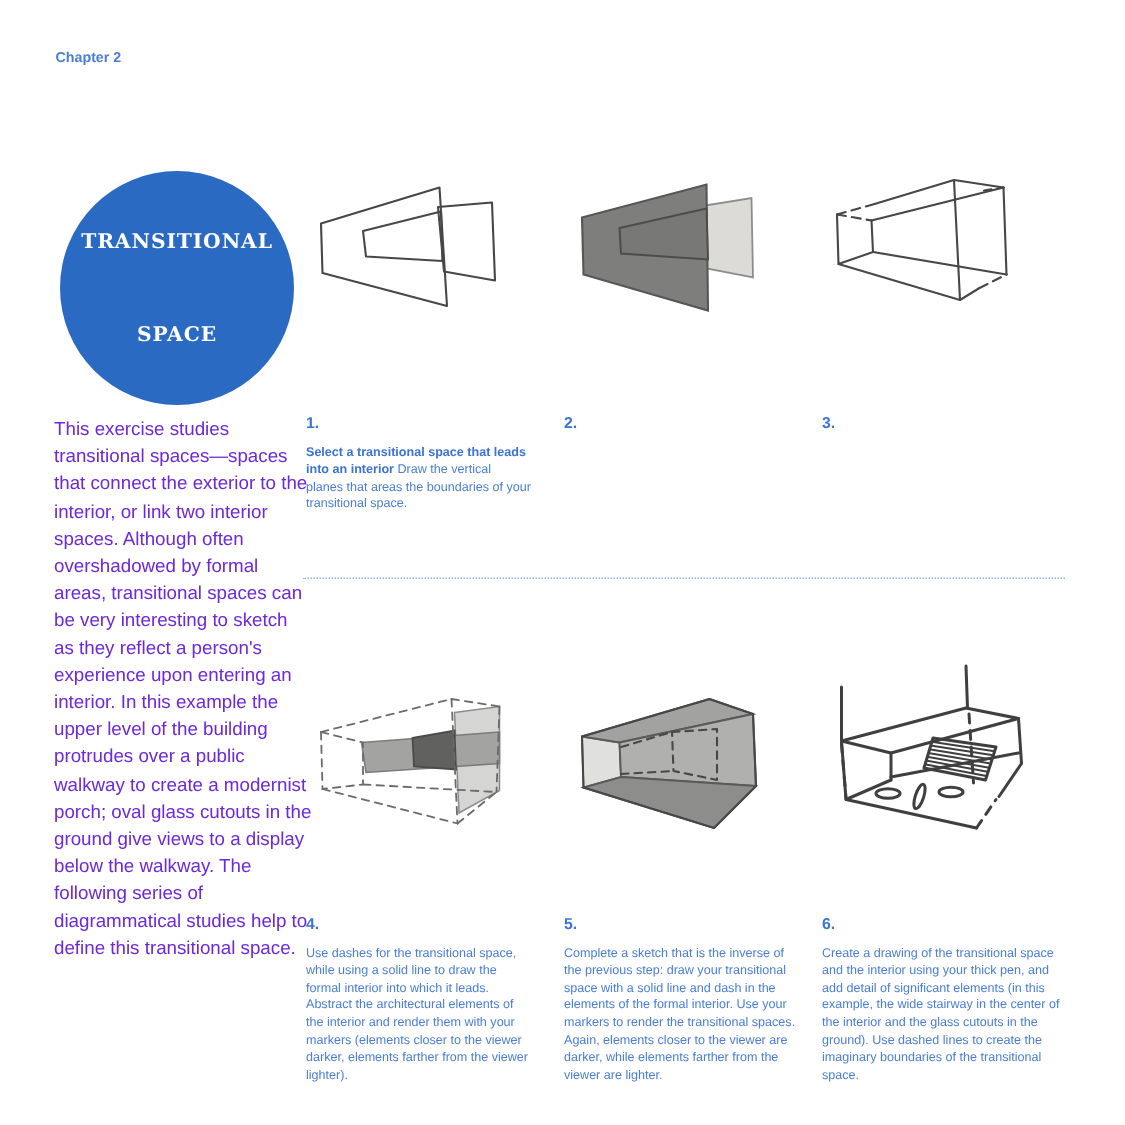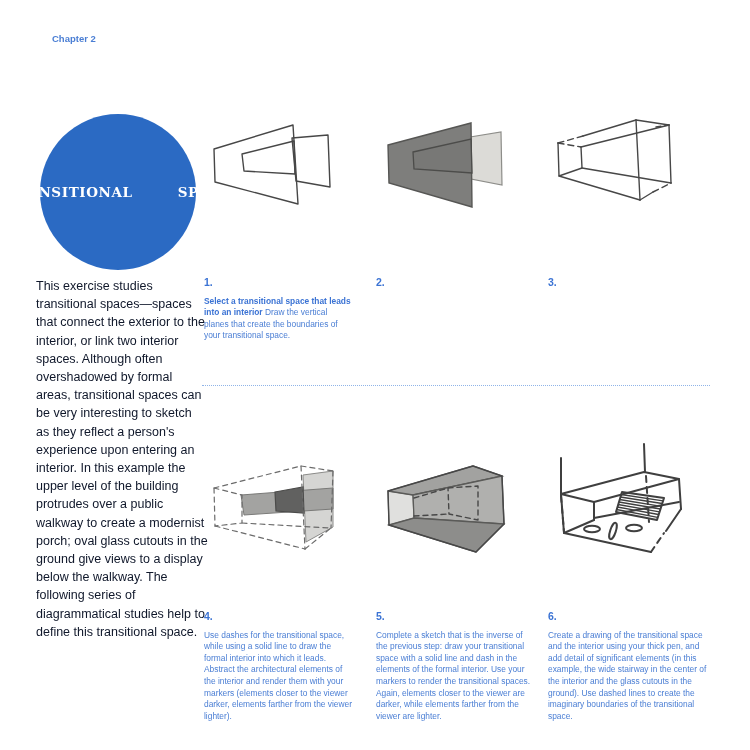--- a/index.html
+++ b/index.html
@@ -1,32 +1,32 @@
 <!DOCTYPE html>
 <html><head>
 <meta charset="utf-8">
 <style>
   html,body{margin:0;padding:0;background:#ffffff;}
   #page{
     position:relative;width:750px;height:750px;background:#ffffff;overflow:hidden;
     font-family:"Liberation Sans",sans-serif;
   }
-  #chapter-label{position:absolute;left:37px;top:33px;font-size:9.5px;font-weight:bold;color:#4a7ed4;margin-left:15px;}
+  #chapter-label{position:absolute;left:37px;top:33px;font-size:9.5px;font-weight:bold;color:#4a7ed4;}
   #page-number{position:absolute;left:36px;top:760px;font-size:9.5px;font-weight:bold;color:#4a7ed4;margin-top:31px;}
   #badge{
     position:absolute;left:40px;top:114px;width:156px;height:156px;border-radius:50%;
-    background:#2b6ac3;display:flex;flex-direction:row;align-items:center;justify-content:center;gap:45px;
+    background:#2b6ac3;display:flex;flex-direction:column;align-items:center;justify-content:center;gap:45px;
   }
   #badge .badge-line{
     font-family:"DejaVu Serif",serif;font-weight:bold;color:#ffffff;
     font-size:13.5px;letter-spacing:0.6px;line-height:17px;text-align:center;
   }
   #intro-text{
     position:absolute;left:36px;top:277px;width:172px;
-    font-size:12.5px;line-height:18.2px;color:#0f172a;font-weight:500;
+    font-size:12.5px;line-height:18.2px;color:#6d28d9;font-weight:500;
   }
   .caption{position:absolute;font-size:8.4px;line-height:11.6px;color:#4a7ed4;}
   .caption .step-number{font-size:10.5px;font-weight:bold;color:#3b73d4;margin-bottom:7px;}
   .caption .lead{font-weight:bold;color:#3b73d4;text-align:right;}
   #divider{
     position:absolute;left:202px;top:385px;width:508px;height:0;
     border-top:1px dotted #8fb4e8;
   }
   .figure{position:absolute;}
   .figure svg{display:block;}
@@ -80,21 +80,21 @@
       <path class="sk" d="M43,41 L131,19"></path>
       <path class="sk" d="M21,70 L102,94"></path>
       <path class="sk" d="M44,62 L133,77"></path>
     </svg>
   </div>
 
   <div id="divider"></div>
 
   <div class="caption" style="left:204px;top:277px;width:150px;">
     <div class="step-number">1.</div>
-    <div><span class="lead">Select a transitional space that leads into an interior</span><span> Draw the vertical planes that create the boundaries of your transitional space.</span></div>
+    <div><span class="lead">Select a transitional space that leads into an interior</span><span> Draw the vertical planes that areas the boundaries of your transitional space.</span></div>
   </div>
   <div class="caption" style="left:376px;top:277px;width:155px;">
     <div class="step-number">2.</div>
   </div>
   <div class="caption" style="left:548px;top:277px;width:162px;">
     <div class="step-number">3.</div>
   </div>
 
   <div class="figure" style="left:198px;top:438px;">
     <svg width="168" height="168" viewBox="0 0 168 168">

